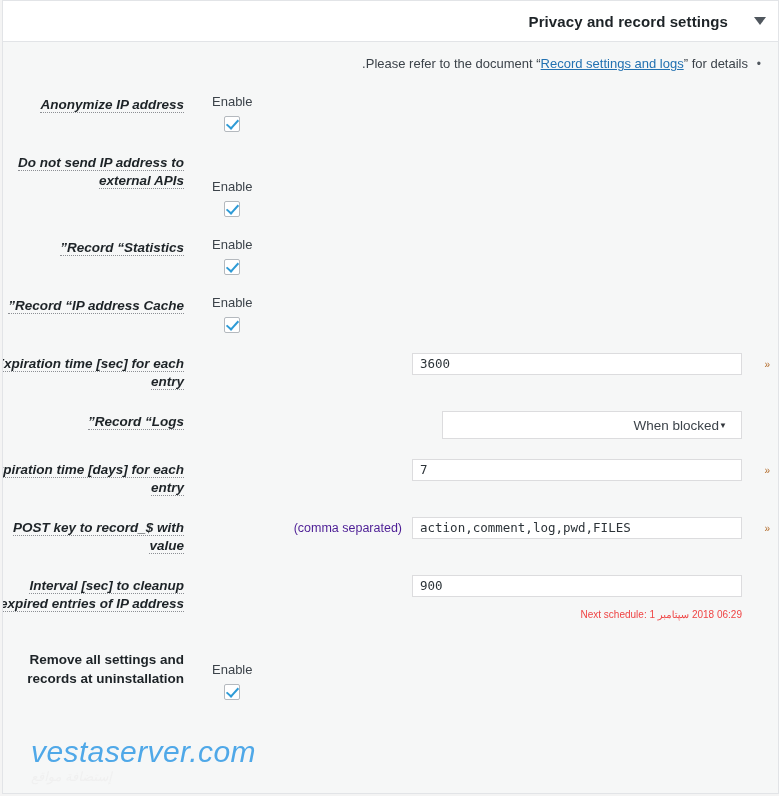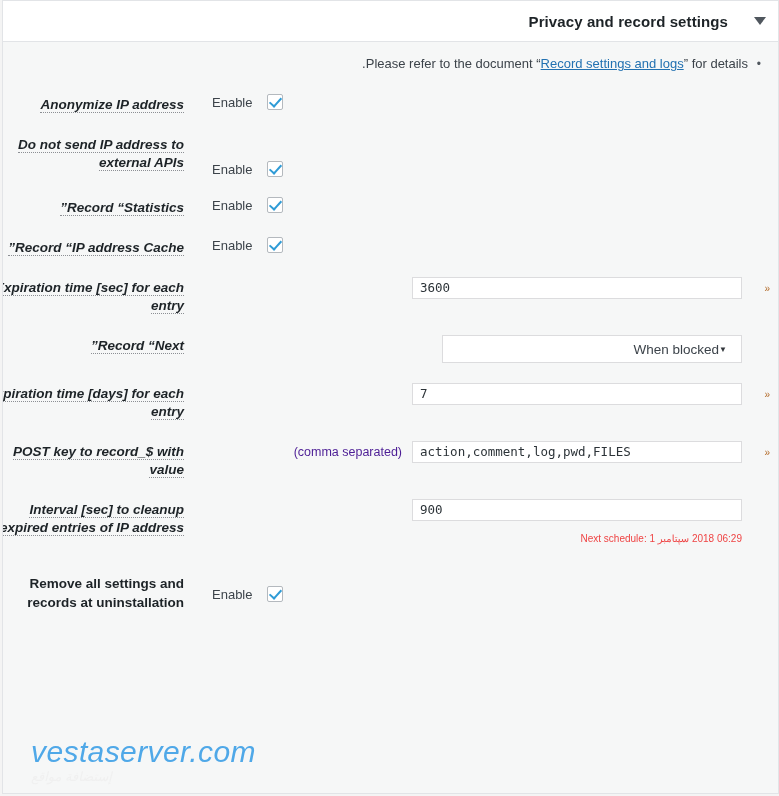--- a/index.html
+++ b/index.html
@@ -155,23 +155,24 @@
   }
   .field-row.checkbox-row {
     justify-content: flex-end;
     padding-left: 0;
     padding-right: 0;
   }
 
   .enable-wrap {
     display: inline-flex;
     align-items: center;
-    gap: 15px;
+    gap: 7px;
     direction: ltr;
     margin-left: 10px;
+    flex-direction: column;
   }
   .enable-text {
     font-size: 13px;
     color: #3c434a;
     order: 1;
   }
   .cbx {
     order: 2;
     width: 16px;
     height: 16px;
@@ -391,21 +392,21 @@
         <td class="col-marker"></td>
         <td class="col-field indent-sel">
           <div class="field-row">
             <div class="sel-input">
               <span class="sel-arrow">▼</span>
               <span class="sel-value">When blocked</span>
             </div>
           </div>
         </td>
         <td class="col-label">
-          <span class="label-wrap"><span class="field-label">”Record “Next</span></span>
+          <span class="label-wrap"><span class="field-label">”Record “Logs</span></span>
         </td>
       </tr>
 
       <tr>
         <td class="col-marker">«</td>
         <td class="col-field indent-2">
           <div class="field-row">
             <input class="txt-input" type="text" value="7" style="">
           </div>
         </td>

